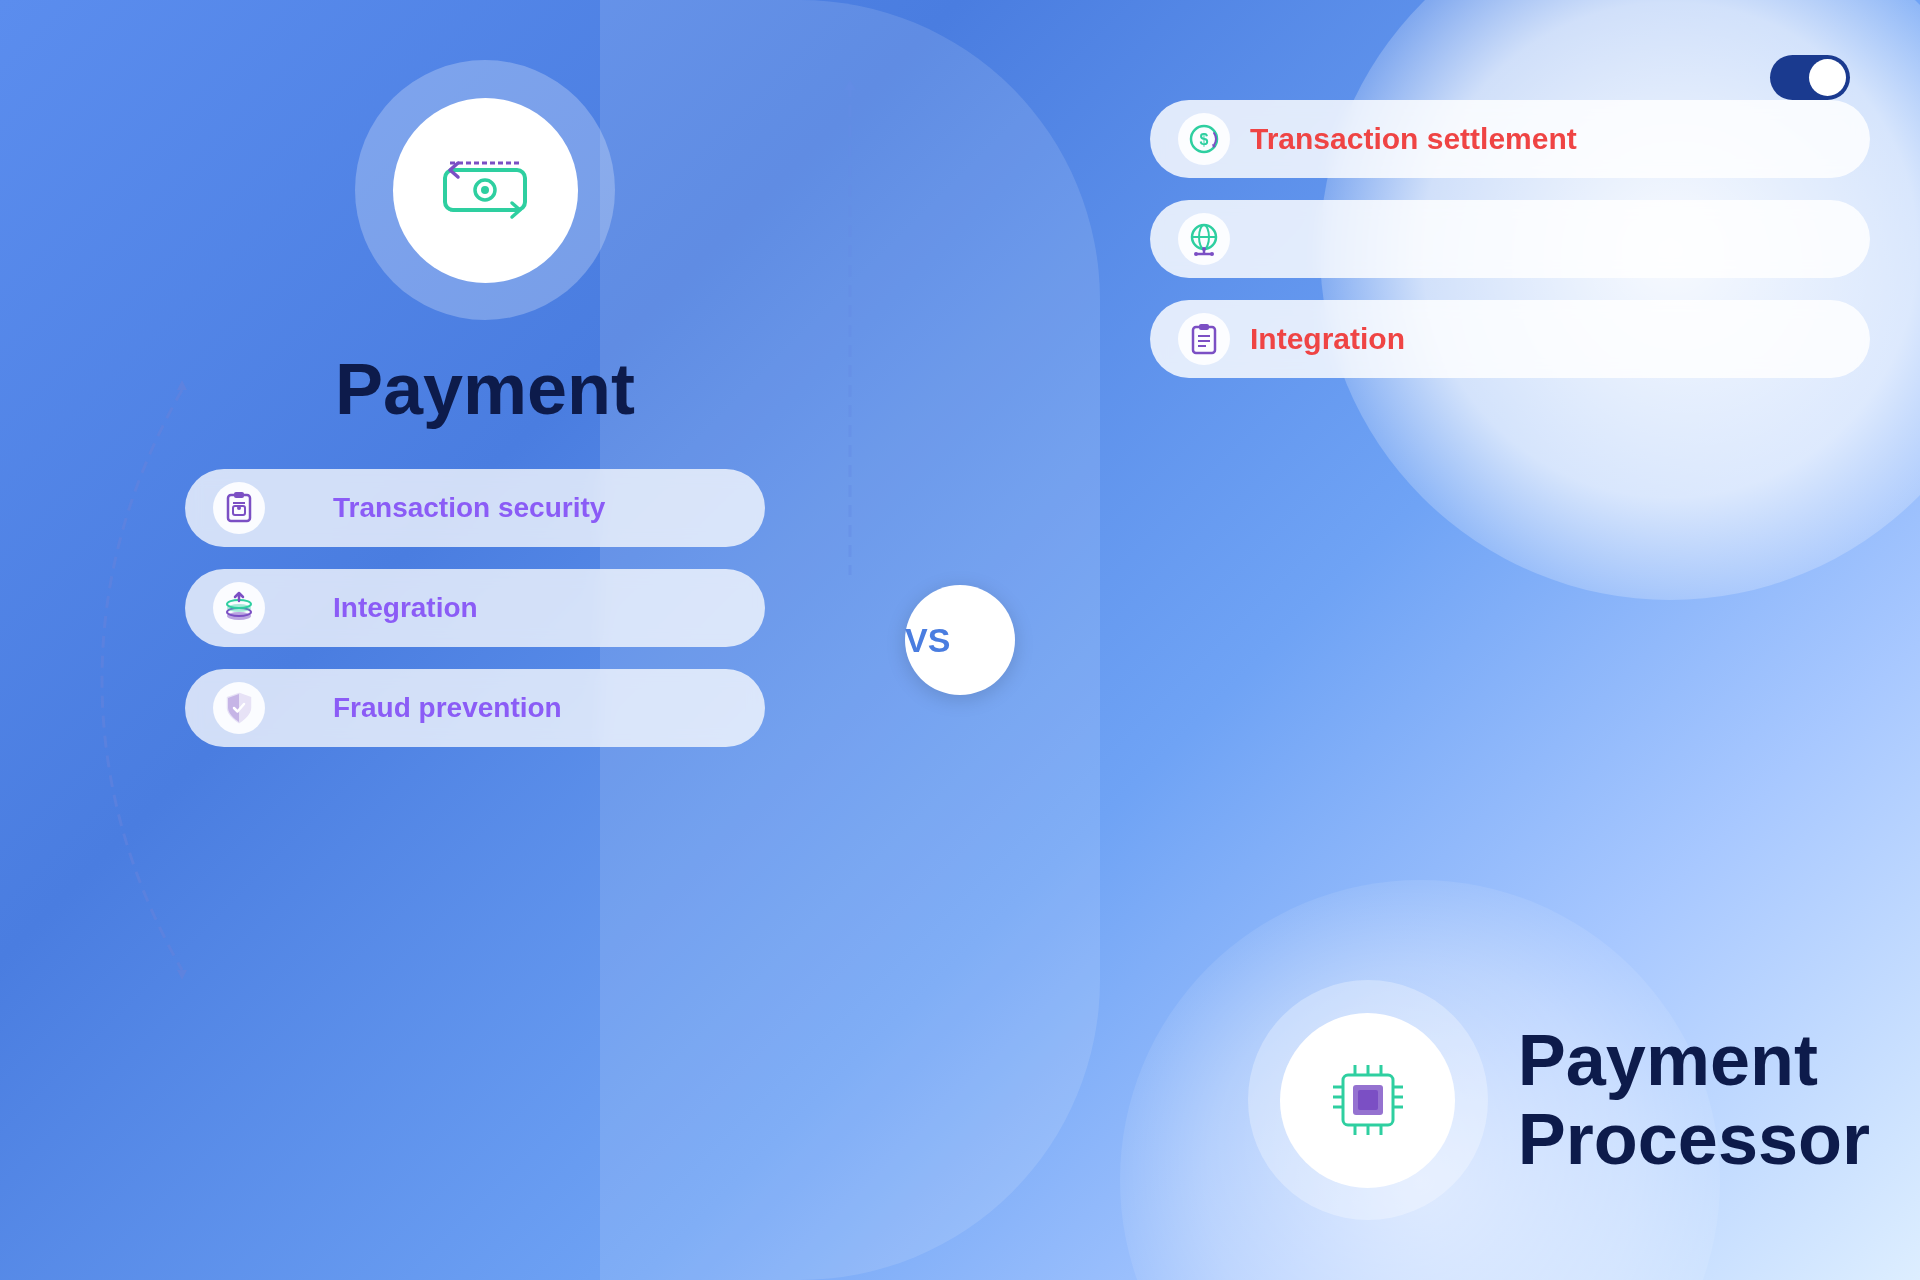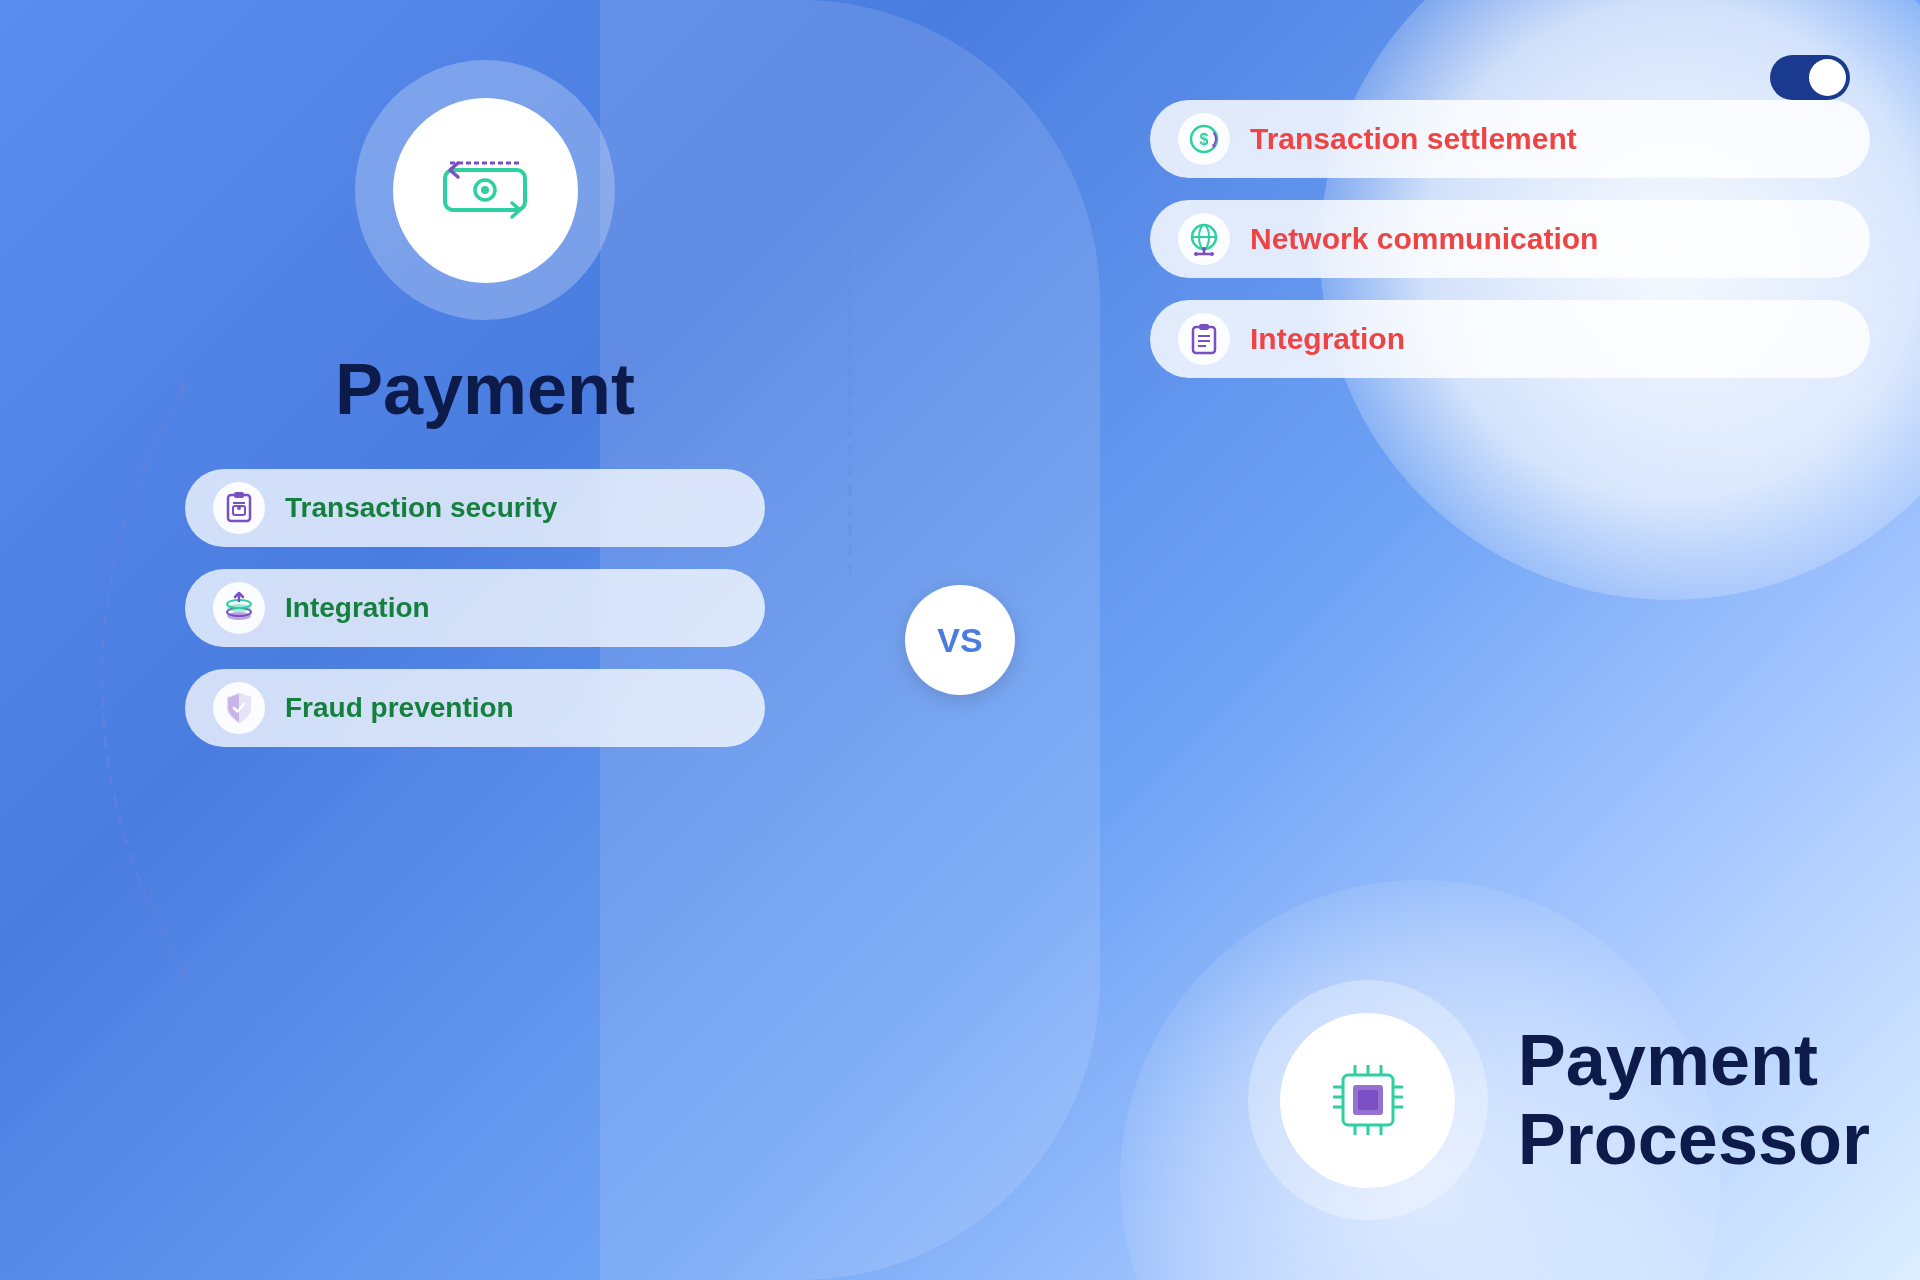--- a/index.html
+++ b/index.html
@@ -145,21 +145,22 @@
       border-radius: 50%;
       display: flex;
       align-items: center;
       justify-content: center;
       flex-shrink: 0;
     }
 
     .feature-label {
       font-size: 28px;
       font-weight: 700;
-      color: #15803d;
+      color: #8b5cf6;
+      margin-left: 48px;
     }
 
     
     .dashed-arc-left {
       position: absolute;
       left: 92px;
       top: 380px;
       width: 110px;
       height: 600px;
     }
@@ -169,21 +170,21 @@
       position: absolute;
       left: 50%;
       top: 50%;
       transform: translate(-50%, -50%);
       width: 110px;
       height: 110px;
       background: white;
       border-radius: 50%;
       display: flex;
       align-items: center;
-      justify-content: center;
+      justify-content: flex-start;
       box-shadow: 0 4px 20px rgba(0,0,0,0.15);
       z-index: 10;
     }
 
     .vs-text {
       font-size: 34px;
       font-weight: 900;
       color: #4a7de0;
     }
 
@@ -395,21 +396,20 @@
         <circle cx="18" cy="16" r="12" fill="none" stroke="#2ecfa0" stroke-width="2.5"></circle>
         <ellipse cx="18" cy="16" rx="5" ry="12" fill="none" stroke="#2ecfa0" stroke-width="2"></ellipse>
         <line x1="6" y1="16" x2="30" y2="16" stroke="#2ecfa0" stroke-width="2"></line>
         <line x1="18" y1="28" x2="18" y2="33" stroke="#7b4fc4" stroke-width="2.5"></line>
         <line x1="10" y1="33" x2="26" y2="33" stroke="#7b4fc4" stroke-width="2.5"></line>
         <circle cx="10" cy="33" r="2" fill="#7b4fc4"></circle>
         <circle cx="26" cy="33" r="2" fill="#7b4fc4"></circle>
         <circle cx="18" cy="28" r="2" fill="#7b4fc4"></circle>
       </svg>
     </div>
-    <span class="right-feature-label">Network communication</span>
   </div>
 
 
   <div class="right-feature-item">
     <div class="feature-icon-circle">
       <svg width="34" height="34" viewBox="0 0 34 34">
         <rect x="6" y="5" width="22" height="26" rx="3" fill="none" stroke="#7b4fc4" stroke-width="2.5"></rect>
         <rect x="12" y="2" width="10" height="6" rx="2" fill="#7b4fc4"></rect>
         <line x1="11" y1="14" x2="23" y2="14" stroke="#7b4fc4" stroke-width="2"></line>
         <line x1="11" y1="19" x2="23" y2="19" stroke="#7b4fc4" stroke-width="2"></line>

